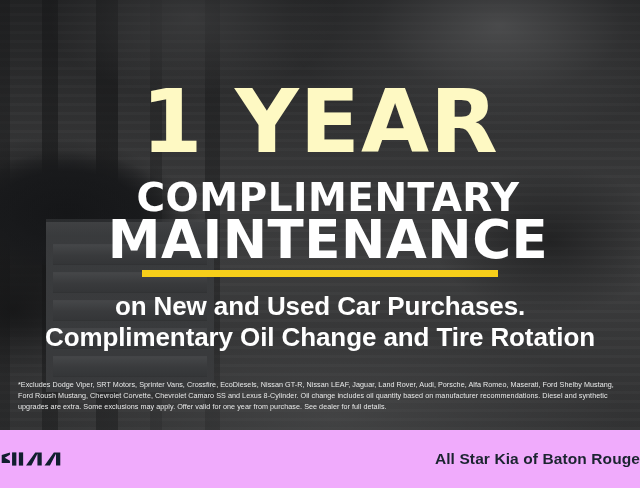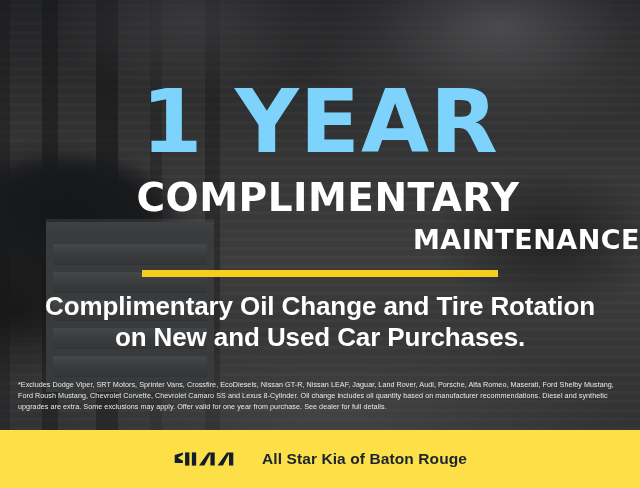--- a/index.html
+++ b/index.html
@@ -124,21 +124,21 @@
   }
 
   .headline-year {
     margin: 0;
     padding: 0;
     position: absolute;
     top: 78px;
     left: 0;
     right: 0;
     text-align: center;
-    color: #7dd3fc;
+    color: #fef9c3;
     font-family: "DejaVu Sans", sans-serif;
     font-weight: 700;
     font-size: 88px;
     line-height: 88px;
     letter-spacing: 1px;
   }
 
   .headline-sub {
     position: absolute;
     top: 177px;
@@ -147,23 +147,22 @@
     text-align: center;
     color: #ffffff;
     font-family: "DejaVu Sans", sans-serif;
     font-weight: 700;
     font-size: 39px;
     line-height: 42px;
     letter-spacing: 0.5px;
   }
   .headline-sub .line2 {
     display: block;
-    font-size: 27px;
+    font-size: 53px;
     letter-spacing: 0.5px;
-    text-align: right;
   }
 
   .divider-bar {
     position: absolute;
     top: 270px;
     left: 142px;
     width: 356px;
     height: 7px;
     background: #F7CF1A;
   }
@@ -198,24 +197,24 @@
     letter-spacing: 0.05px;
   }
 
   
   .footer {
     position: absolute;
     left: 0;
     top: 430px;
     width: 640px;
     height: 58px;
-    background: #fde047;
+    background: #f0abfc;
     display: flex;
     align-items: center;
-    justify-content: center;
+    justify-content: space-between;
     gap: 17px;
   }
 
   .kia-logo {
     display: block;
     width: 72px;
     height: 20px;
     flex: none;
   }
 
@@ -250,22 +249,22 @@
       <div class="headline-year">1 YEAR</div>
 
       <div class="headline-sub">
         <span class="line1">COMPLIMENTARY</span>
         <span class="line2">MAINTENANCE</span>
       </div>
 
       <div class="divider-bar"></div>
 
       <div class="offer-text">
+        <span class="offer-line">on New and Used Car Purchases.</span>
         <span class="offer-line">Complimentary Oil Change and Tire Rotation</span>
-        <span class="offer-line">on New and Used Car Purchases.</span>
       </div>
 
       <div class="disclaimer">*Excludes Dodge Viper, SRT Motors, Sprinter Vans, Crossfire, EcoDiesels, Nissan GT-R, Nissan LEAF, Jaguar, Land Rover, Audi, Porsche, Alfa Romeo, Maserati, Ford Shelby Mustang, Ford Roush Mustang, Chevrolet Corvette, Chevrolet Camaro SS and Lexus 8-Cylinder. Oil change includes oil quantity based on manufacturer recommendations. Diesel and synthetic upgrades are extra. Some exclusions may apply. Offer valid for one year from purchase. See dealer for full details.</div>
 
     </div>
   </div>
 
   <div class="footer">
     <svg class="kia-logo" viewBox="0 0 200 56" aria-hidden="true">
       <path fill="#121E2E" d="M4 16.5 L4 39.5 L27 39.5 L27 33.0 L12.5 24.5 L27 16.0 L27 9.5 Z"></path>

